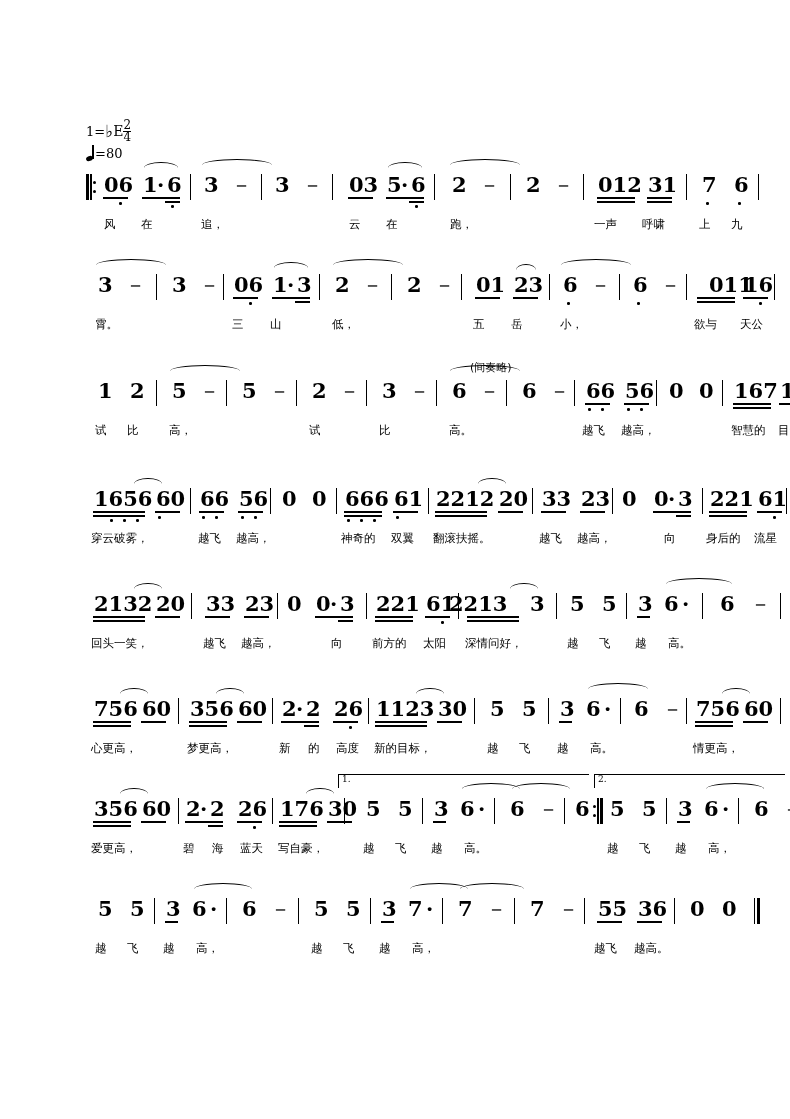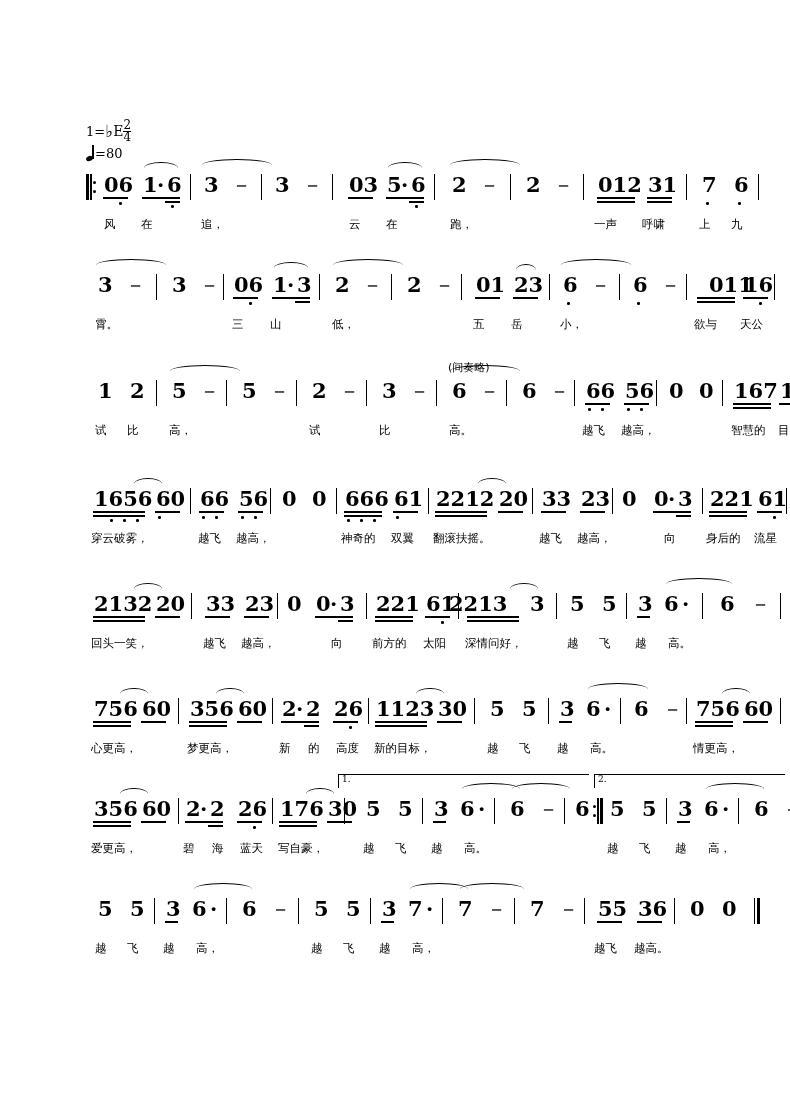--- a/index.html
+++ b/index.html
@@ -267,21 +267,21 @@
       <span class="lyr" style="left:246px;">低，</span>
       <span class="lyr" style="left:387px;">五</span>
       <span class="lyr" style="left:425px;">岳</span>
       <span class="lyr" style="left:474px;">小，</span>
       <span class="lyr" style="left:608px;">欲与</span>
       <span class="lyr" style="left:654px;">天公</span>
     </div>
   </div>
 
   <div class="system" style="top:378px;">
-    <span class="anno" style="left:362px;top:-18px;">(间奏略)</span>
+    <span class="anno" style="left:384px;top:-18px;">(间奏略)</span>
     <div class="notes">
       <span class="note" style="left:12px;">1</span>
       <span class="note" style="left:44px;">2</span>
       <span class="bar" style="left:70px;"></span>
 
       <span class="note" style="left:86px;">5</span>
       <span class="dash" style="left:113px;">－</span>
       <span class="slur" style="left:84px;top:-13px;width:70px;"></span>
       <span class="bar" style="left:140px;"></span>
       <span class="note" style="left:156px;">5</span>

